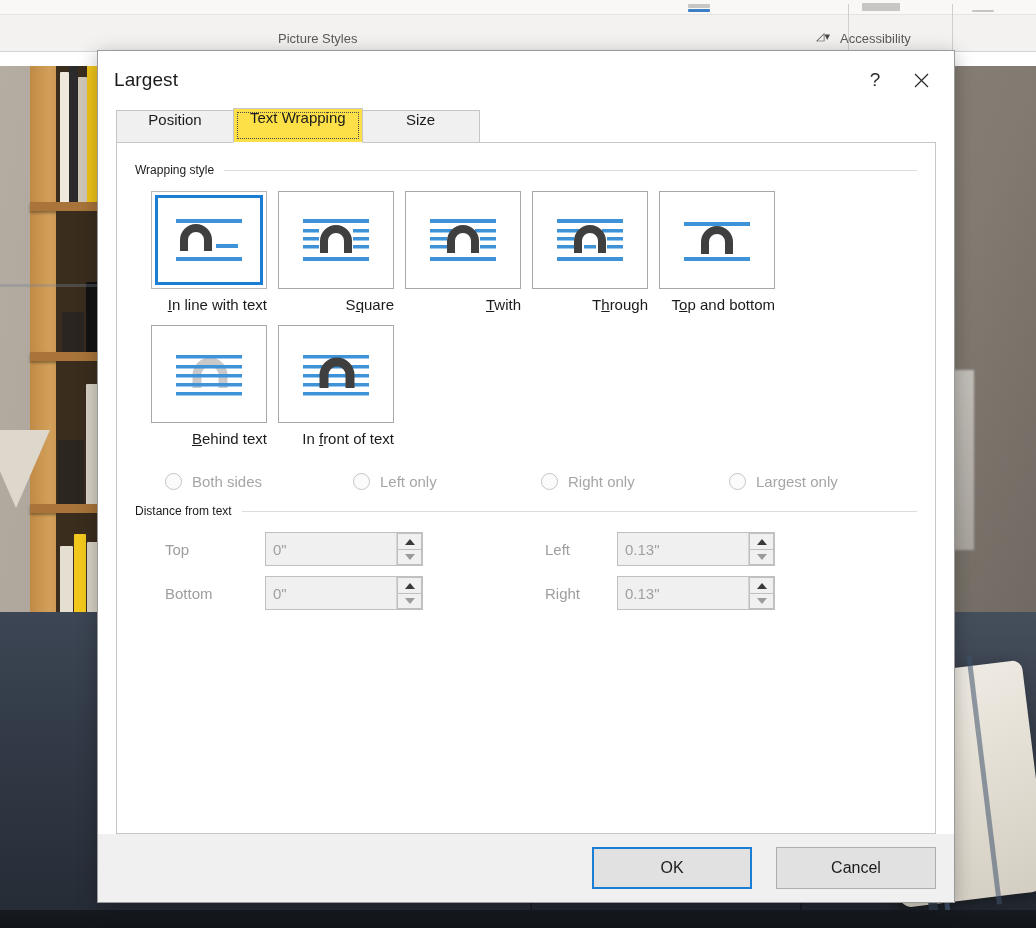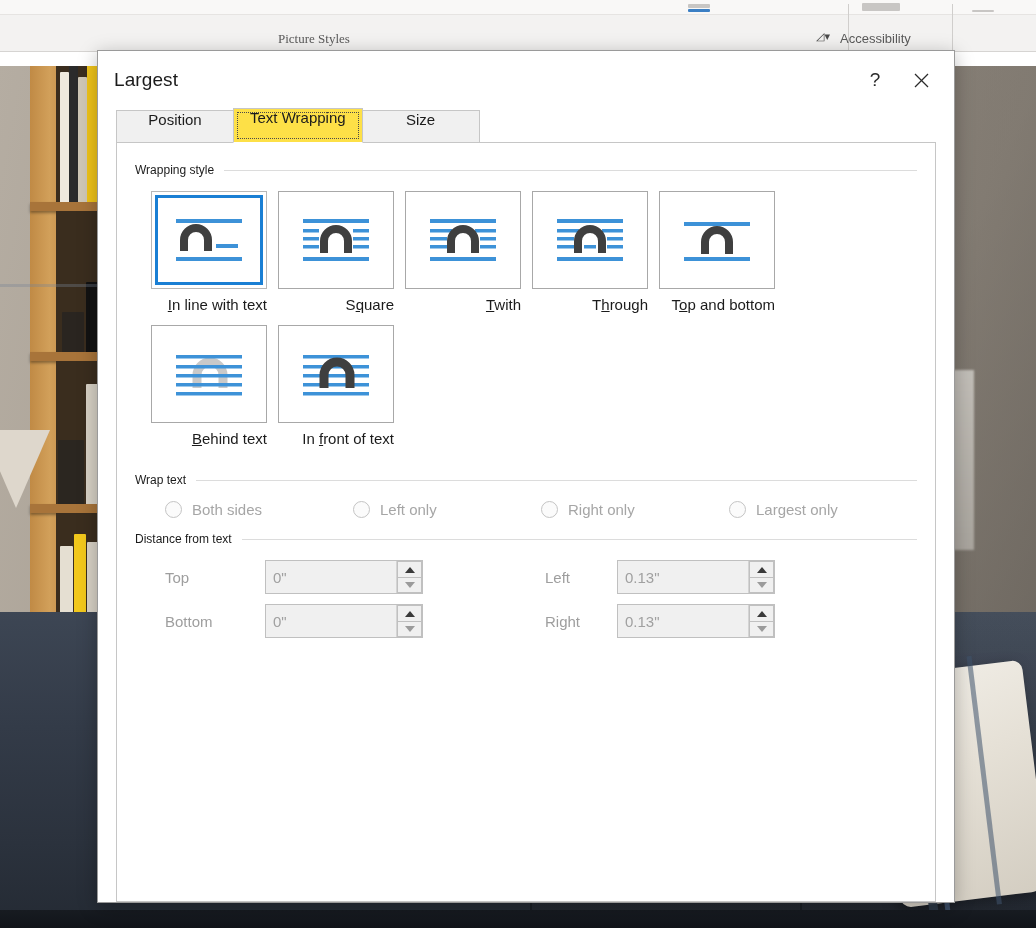--- a/index.html
+++ b/index.html
@@ -424,21 +424,21 @@
   <div class="ribbon-strip">
     <div class="ribbon-topcut"></div>
     <div class="ribbon-chip" style="left:688px;top:4px;width:22px;height:4px;"></div>
     <div class="ribbon-chip ribbon-chip-blue" style="left:688px;top:9px;width:22px;height:3px;"></div>
     <div class="ribbon-chip" style="left:862px;top:3px;width:38px;height:8px;"></div>
     <div class="ribbon-chip" style="left:972px;top:10px;width:22px;height:2px;"></div>
 
     <div class="ribbon-sep" style="left:848px;"></div>
     <div class="ribbon-sep" style="left:952px;"></div>
 
-    <div class="ribbon-grouplabel" style="left:278px;top:31px;font-family:Liberation Serif, serif;">Picture Styles</div>
+    <div class="ribbon-grouplabel" style="left:278px;top:31px;">Picture Styles</div>
 
     <span class="launcher-icon" style="left:816px;top:30px;">◿▾</span>
 
     <div class="ribbon-grouplabel" style="left:840px;top:31px;">Accessibility</div>
   </div>
 </div>
 
 <div id="dialog">
 
   <div class="titlebar">
@@ -591,24 +591,20 @@
             </svg>
           </div>
           <div class="tile-label">
             <span>In </span><u>f</u><span>ront of text</span>
           </div>
         </div>
       </div>
     </div>
 
     <div class="group" style="margin-top:26px;">
-      <div class="group-head">
-        <span class="group-title">Wrap text</span>
-        <span class="group-rule"></span>
-      </div>
 
       <div class="radio-row">
         <label class="radio">
           <span class="radio-dot"></span>
           <span class="radio-label">Both sides</span>
         </label>
         <label class="radio">
           <span class="radio-dot"></span>
           <span class="radio-label">Left only</span>
         </label>
@@ -689,13 +685,17 @@
                   </span>
               </span>
             </div>
           </div>
         </div>
       </div>
     </div>
 
   </div>
 
+  <div class="dlg-footer">
+    <button class="dlgbtn default">OK</button>
+    <button class="dlgbtn">Cancel</button>
+  </div>
 </div>
 
 </body></html>

